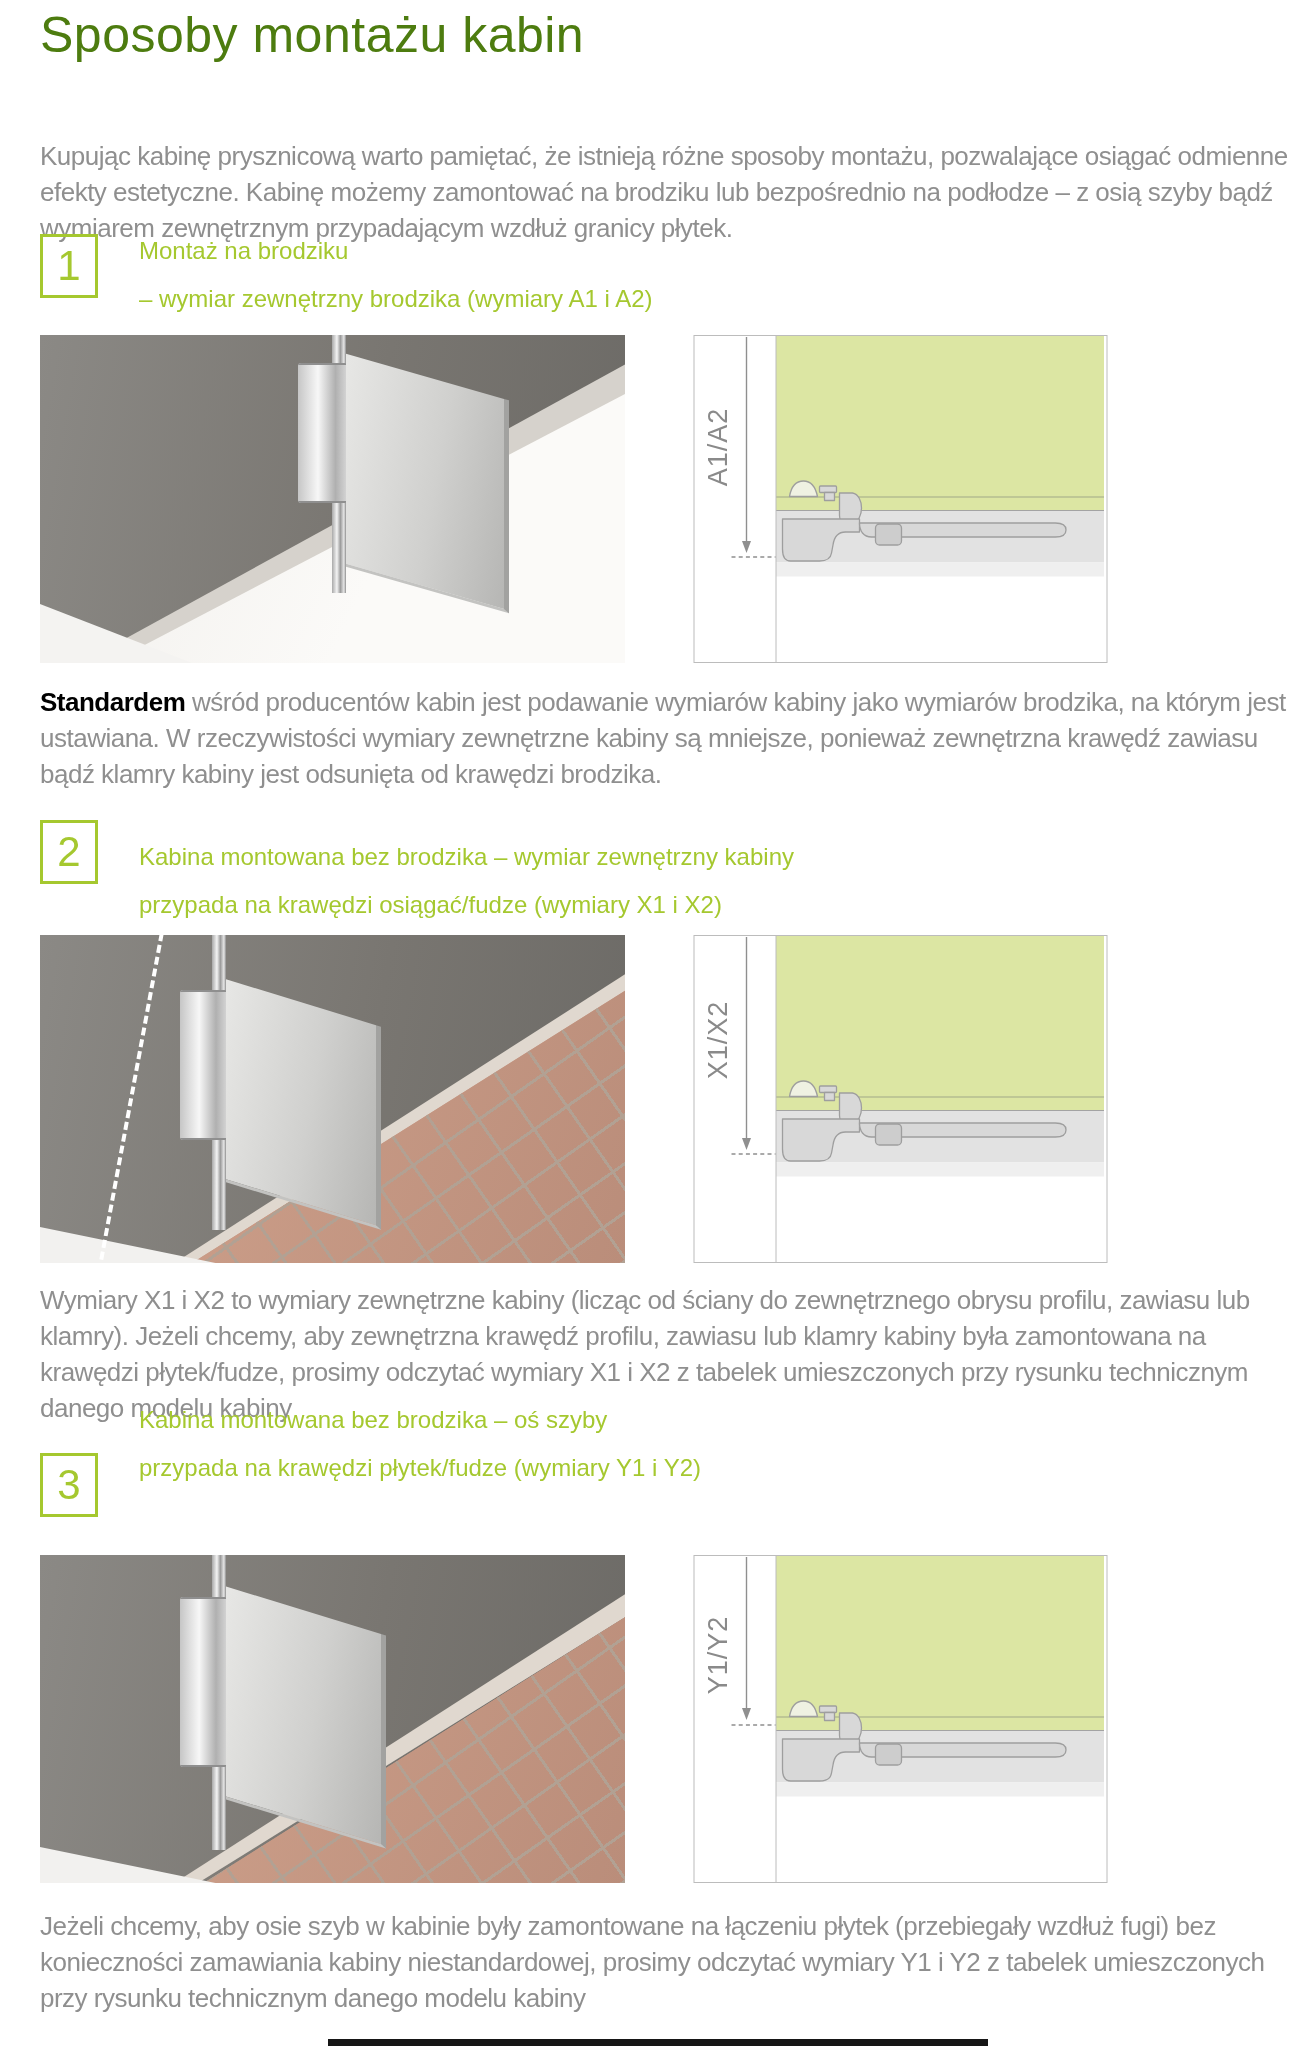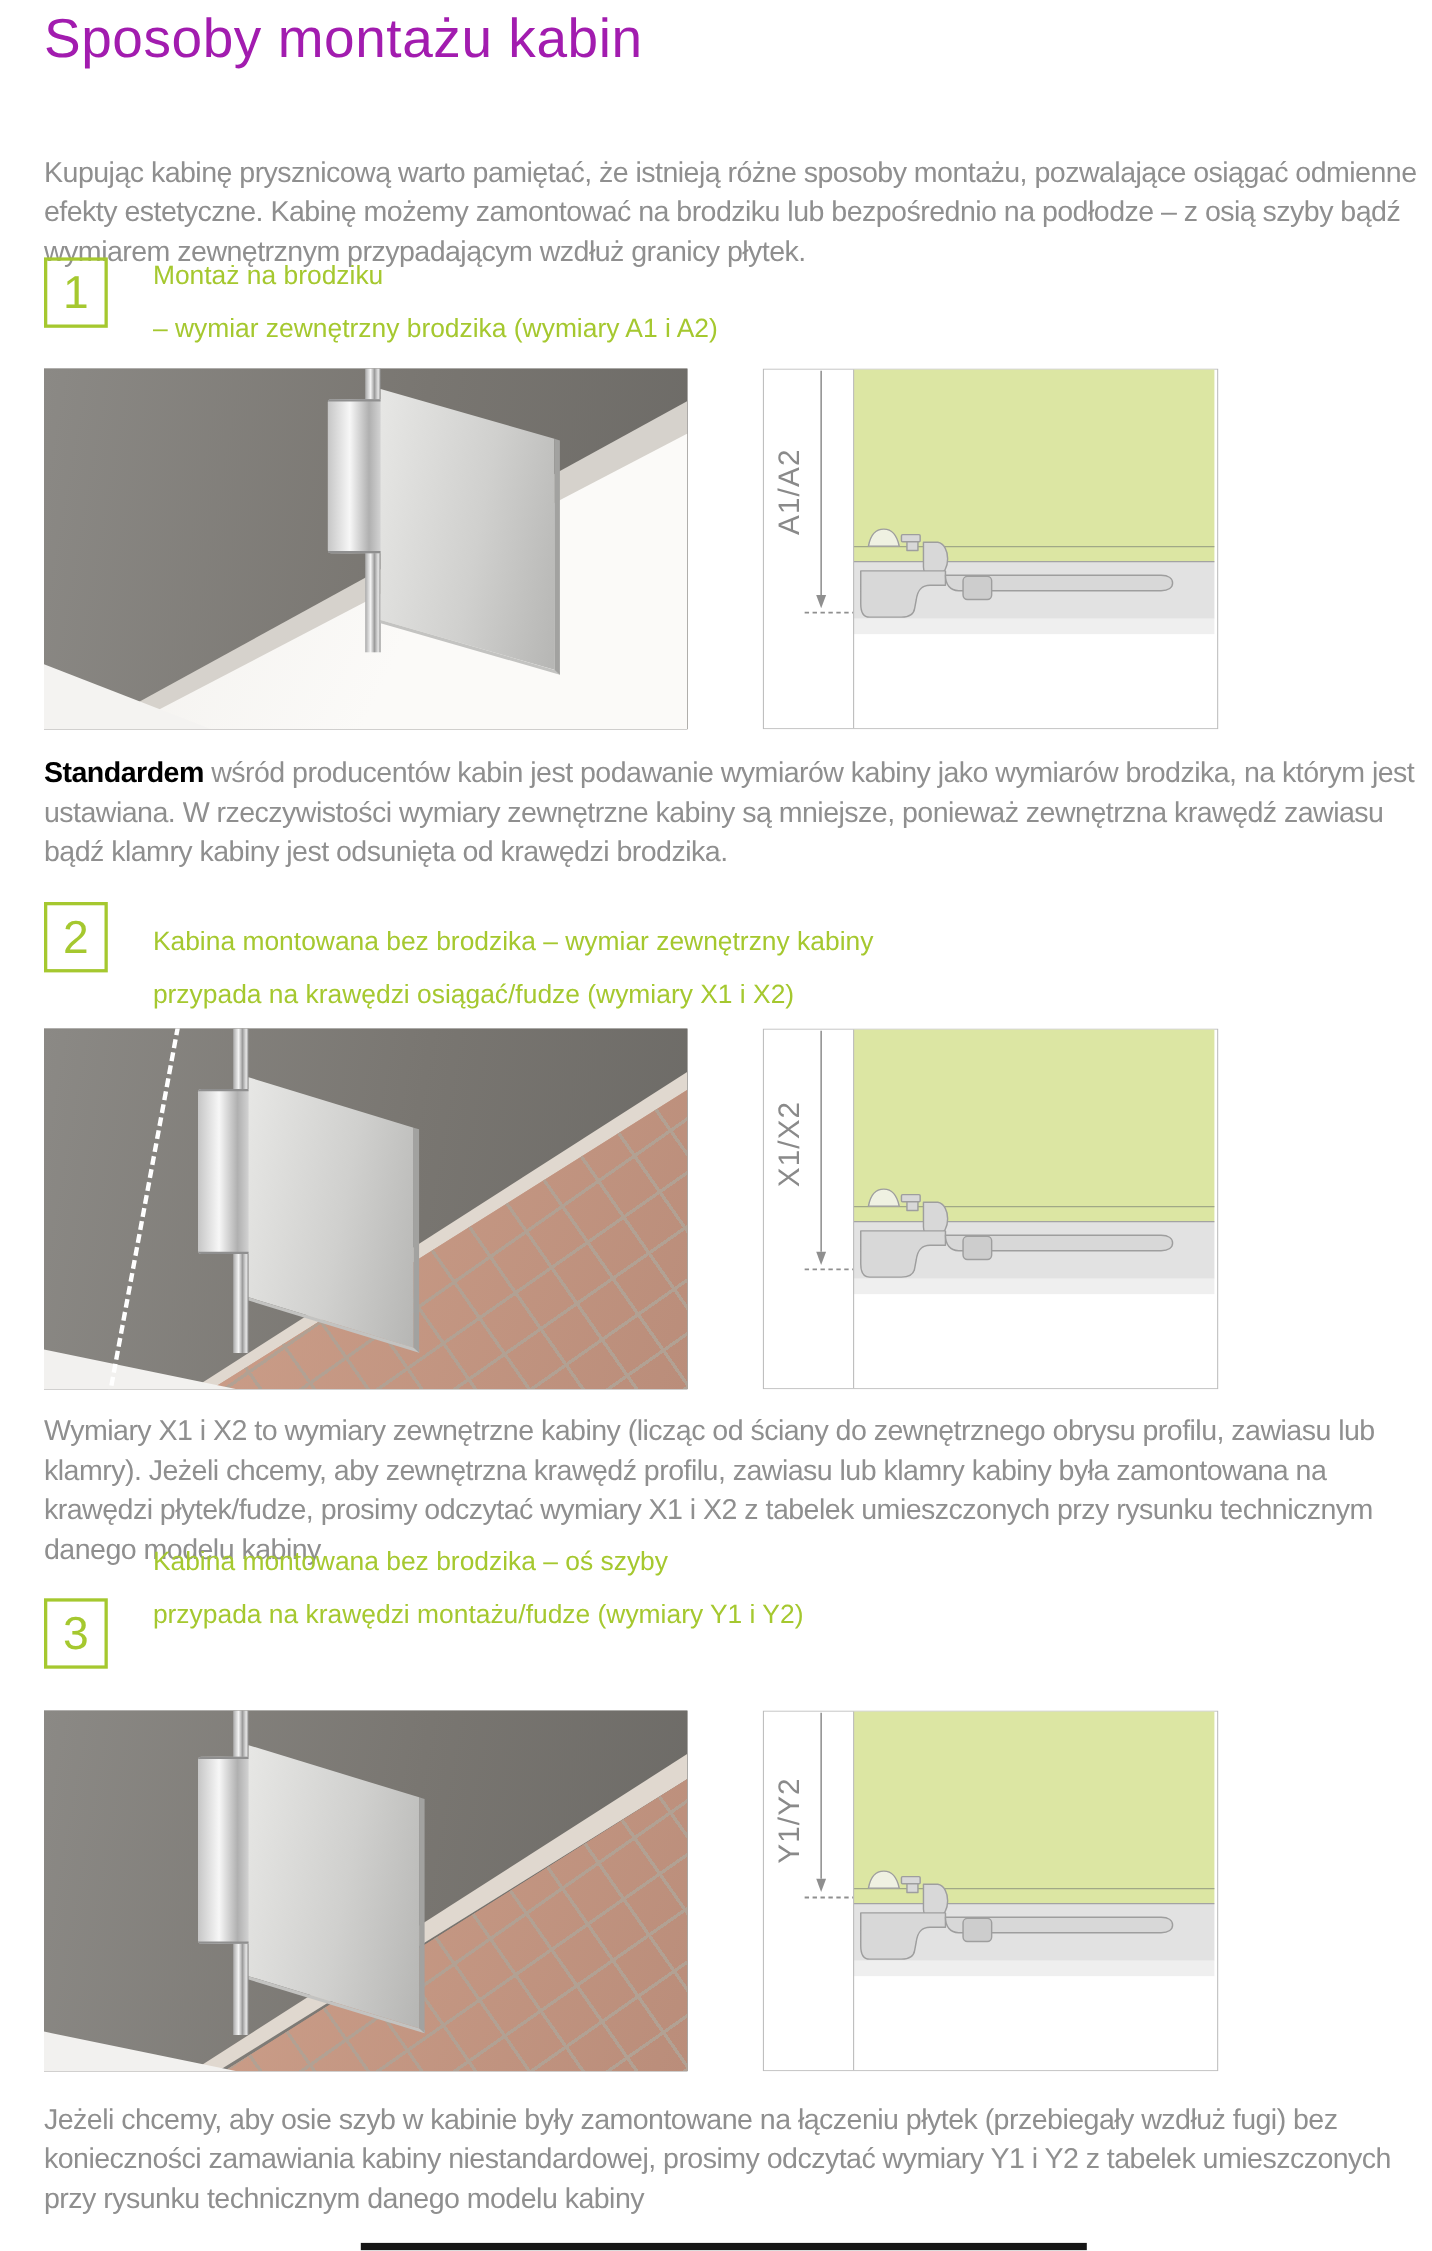--- a/index.html
+++ b/index.html
@@ -3,21 +3,21 @@
 <meta charset="utf-8">
 <style>
   html,body{margin:0;padding:0;background:#ffffff;}
   .page{
     position:relative;width:1302px;height:2046px;background:#ffffff;
     font-family:"Liberation Sans", sans-serif;overflow:hidden;
   }
   
   .title{
     position:absolute;left:40px;top:6px;margin:0;
-    font-size:50px;font-weight:400;color:#a21caf;letter-spacing:0.5px;
+    font-size:50px;font-weight:400;color:#4d7c0f;letter-spacing:0.5px;
   }
   .body{
     position:absolute;left:40px;width:1248px;margin:0;
     font-size:26px;line-height:36px;letter-spacing:-0.5px;color:#8f8f8f;
   }
   .body b{color:#000000;font-weight:bold;}
   .intro{top:90px;margin-top:48px;}
   .para1{top:684px;}
   .para2{top:1282px;}
   .para3{top:1908px;}
@@ -209,21 +209,21 @@
       </svg>
     </div>
   </div>
 
   <p class="body para2">Wymiary X1 i X2 to wymiary zewnętrzne kabiny (licząc od ściany do zewnętrznego obrysu profilu, zawiasu lub klamry). Jeżeli chcemy, aby zewnętrzna krawędź profilu, zawiasu lub klamry kabiny była zamontowana na krawędzi płytek/fudze, prosimy odczytać wymiary X1 i X2 z tabelek umieszczonych przy rysunku technicznym danego modelu kabiny</p>
 
   <div class="s3">
     <div class="badge">3</div>
     <h2 class="heading">
       <span class="hline">Kabina montowana bez brodzika – oś szyby</span>
-      <span class="hline">przypada na krawędzi montażu/fudze (wymiary Y1 i Y2)</span>
+      <span class="hline">przypada na krawędzi płytek/fudze (wymiary Y1 i Y2)</span>
     </h2>
   </div>
 
   <div class="figure f3">
     <div class="photo p3">
       <div class="ph-wall"></div>
       <div class="ph-abs ph-tile-trim"></div>
       <div class="ph-abs ph-tiles"></div>
       <div class="ph-abs ph-tray-strip"></div>
       <div class="ph-glassbar"></div>

